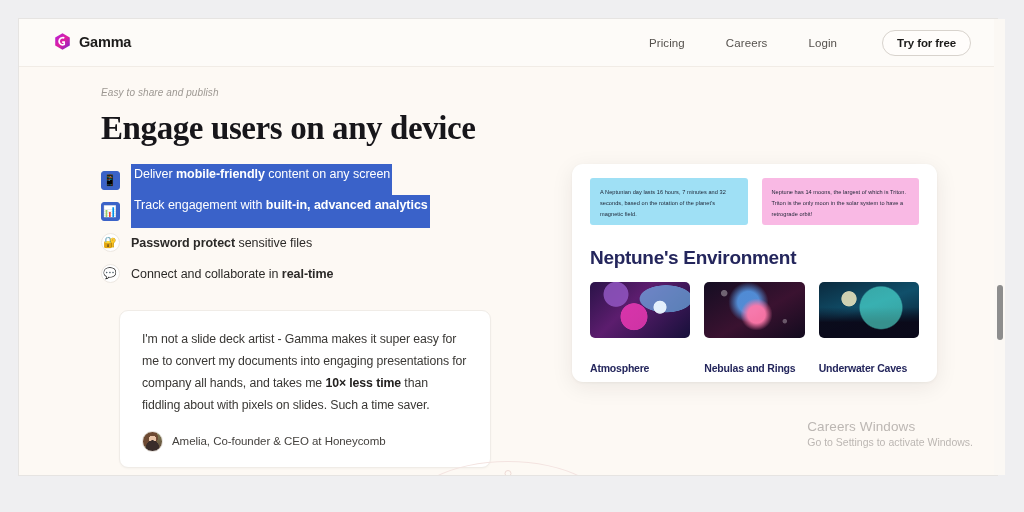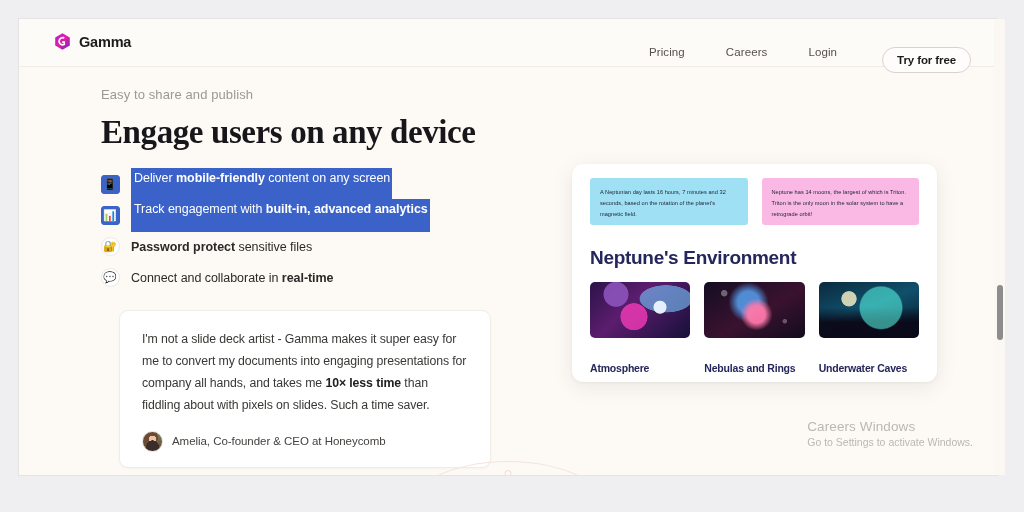--- a/index.html
+++ b/index.html
@@ -54,29 +54,29 @@
   .cta-btn {
     margin-left: 4px;
     border: 1px solid #d8d3cd;
     border-radius: 999px;
     background: #fffdfb;
     font-size: 11.5px; font-weight: 700; color: #1c1b1a;
     padding: 6px 14px;
     cursor: pointer;
     font-family: inherit;
     letter-spacing: -0.1px;
-    margin-top: 17px;
   }
 
   
   #left-col { position: absolute; left: 82px; top: 68px; width: 420px; }
 
   .eyebrow {
-    font-size: 13px; color: #9d9892; letter-spacing: 0.1px;
+    font-size: 10px; color: #9d9892; letter-spacing: 0.1px;
     margin-bottom: 12px;
+    font-style: italic;
   }
   .headline {
     font-family: "Liberation Serif", serif;
     font-size: 33px; font-weight: 700; color: #17161a;
     letter-spacing: -0.4px; line-height: 1.12;
     margin-bottom: 22px;
   }
 
   
   #features { display: flex; flex-direction: column; gap: 7px; }

